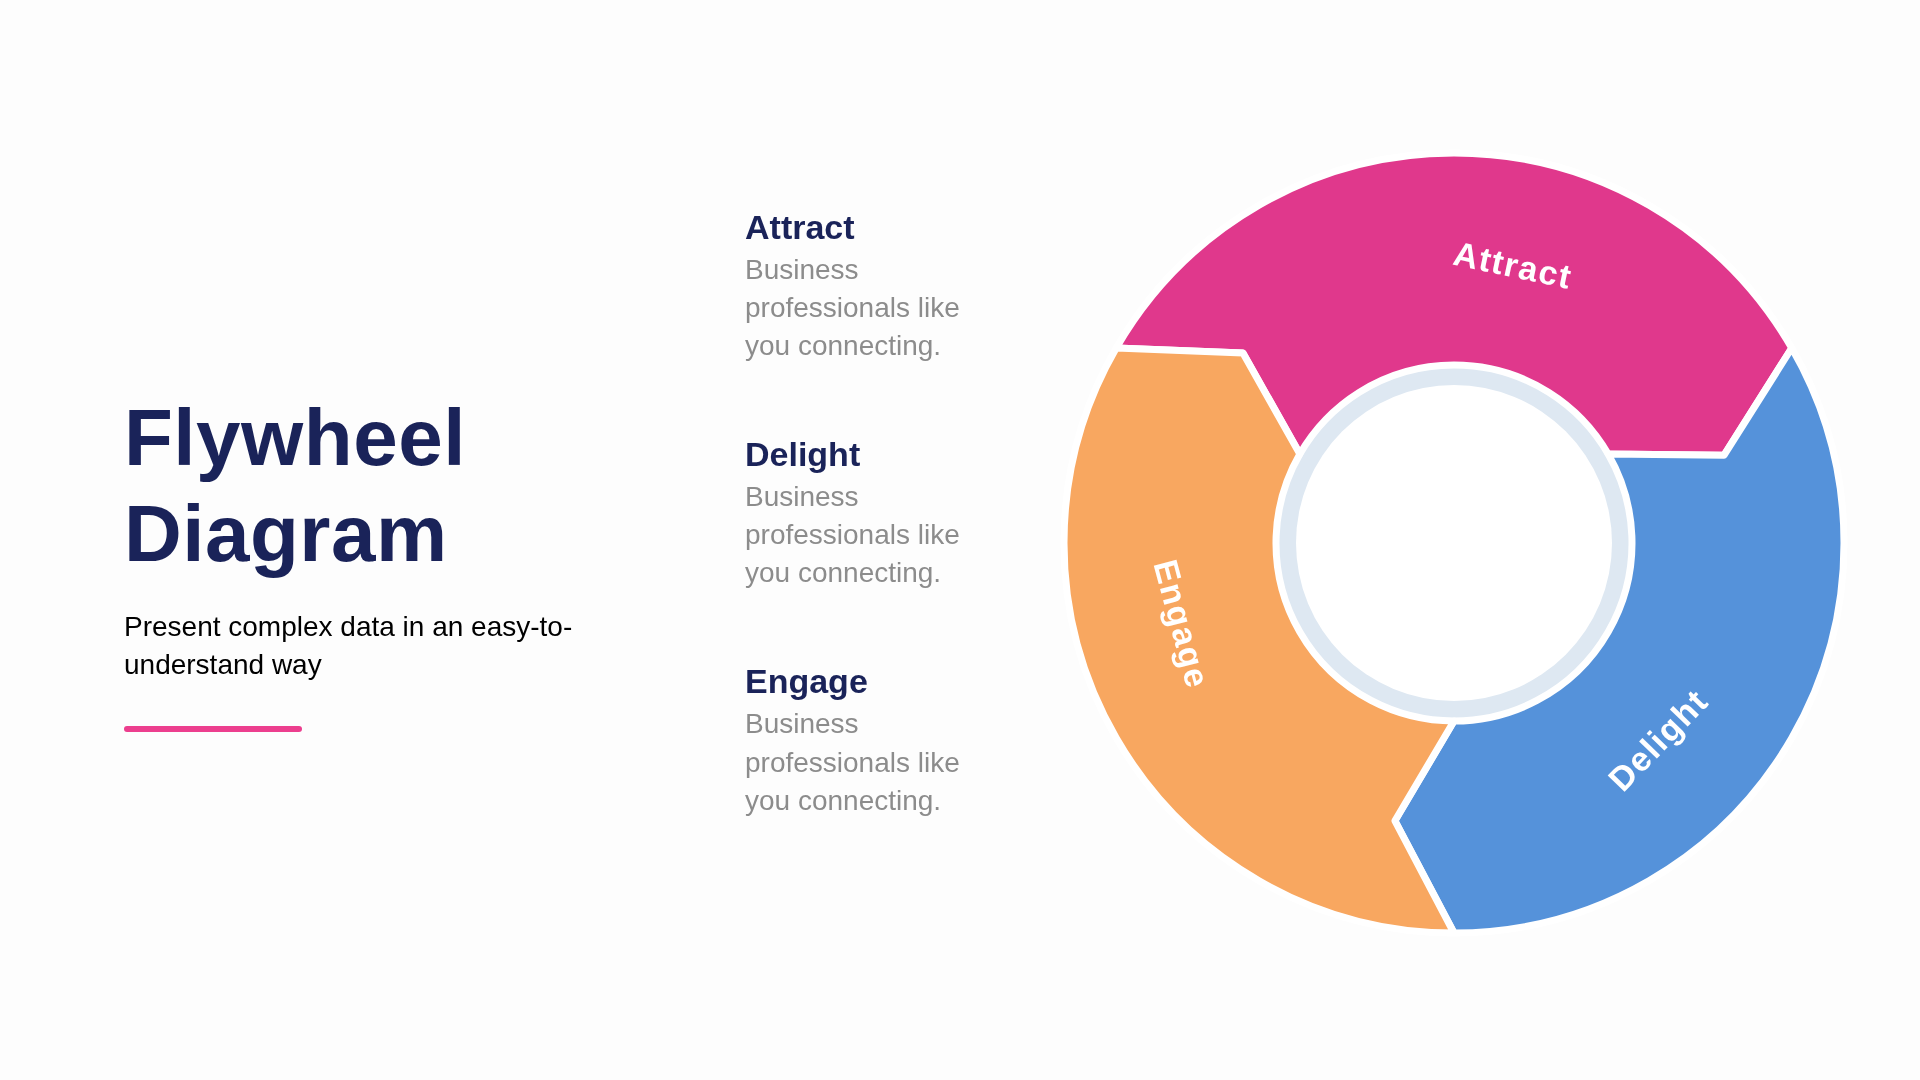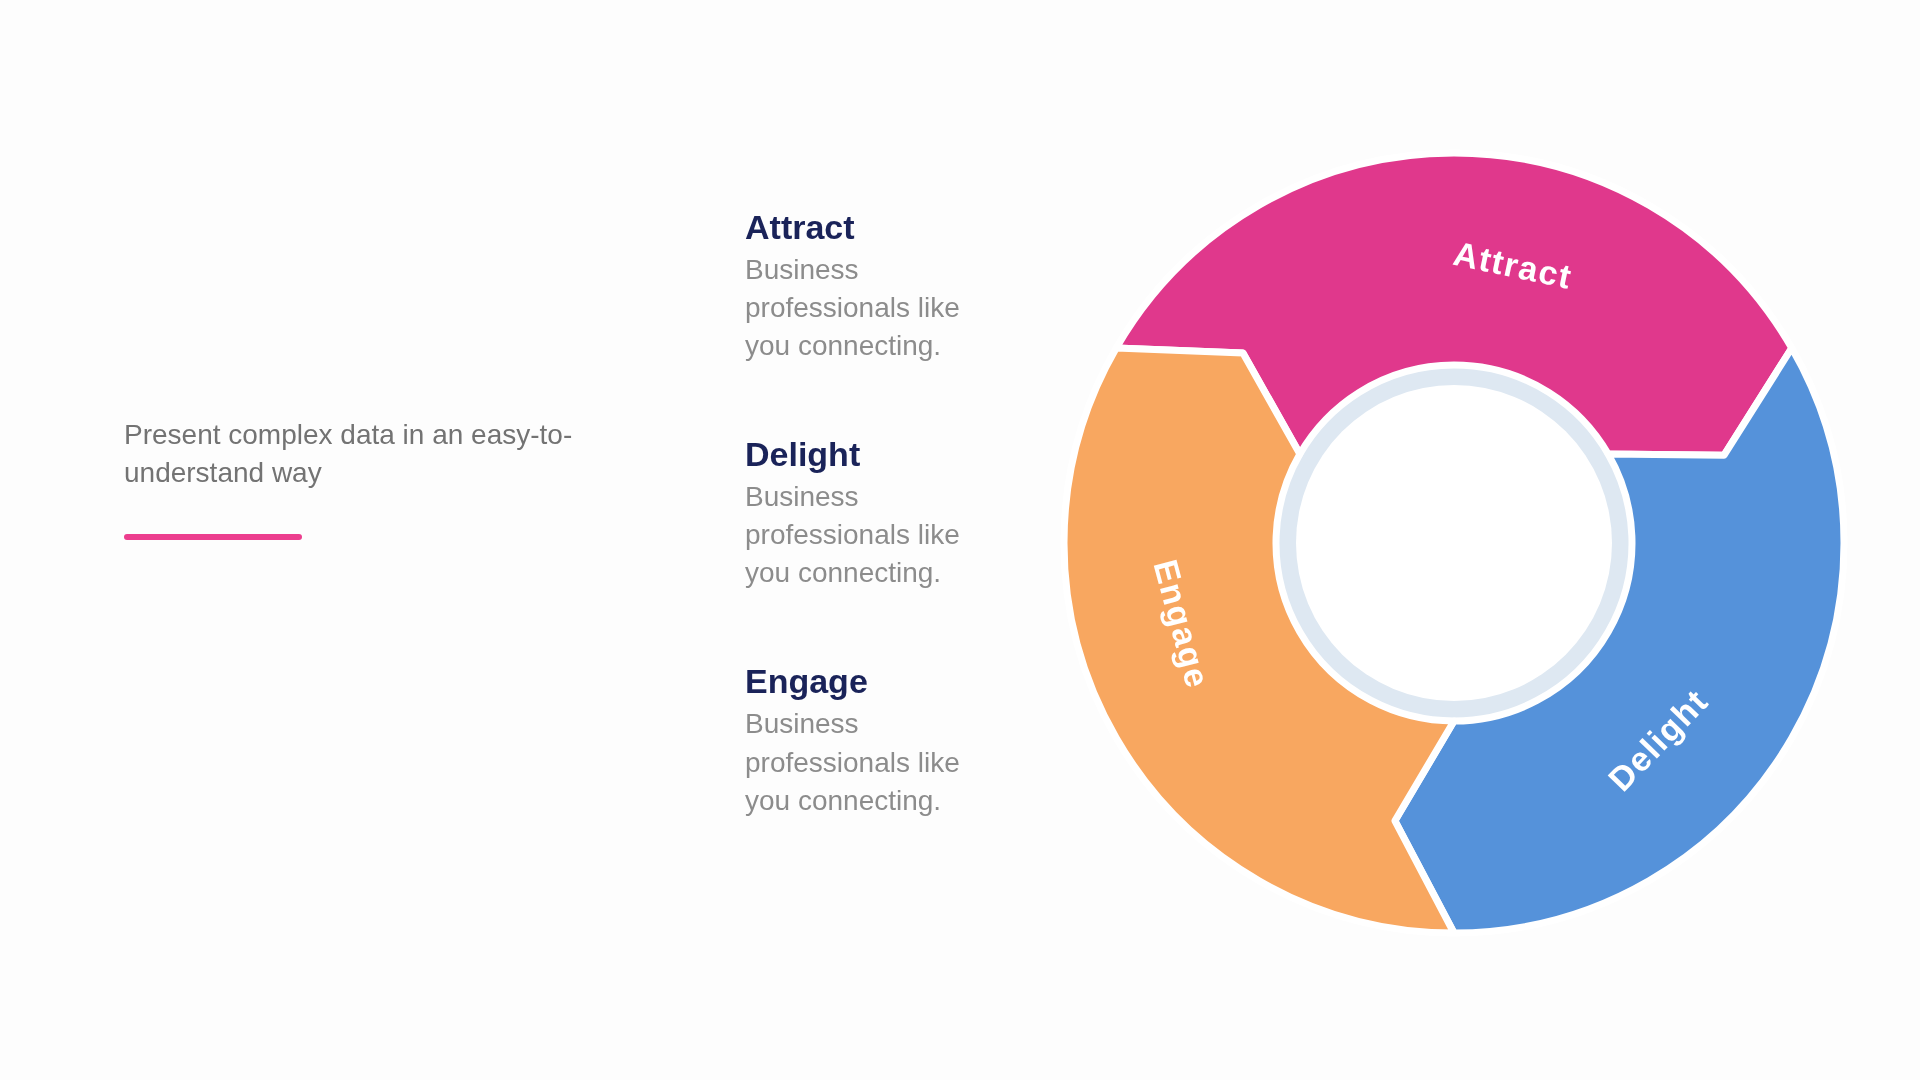--- a/index.html
+++ b/index.html
@@ -18,21 +18,21 @@
     line-height: 1.2;
     font-weight: 800;
     color: #1A2359;
     letter-spacing: 0.5px;
   }
   .subtitle {
     margin-top: 26px;
     width: 465px;
     font-size: 28px;
     line-height: 1.36;
-    color: #737373;
+    color: #000000;
   }
   .accent-rule {
     margin-top: 42px;
     width: 178px;
     height: 6px;
     border-radius: 3px;
     background: #EC3E8E;
   }
 
   
@@ -71,20 +71,21 @@
     font-weight: 700;
     letter-spacing: 1.5px;
     text-anchor: middle;
     dominant-baseline: central;
   }
 </style>
 </head>
 <body style="background: rgb(253, 253, 253);">
 
 <section class="intro">
+  <h1 class="title"><span>Flywheel</span><br><span>Diagram</span></h1>
   <p class="subtitle">Present complex data in an easy-to-understand way</p>
   <div class="accent-rule" style="background: rgb(236, 62, 142);"></div>
 </section>
 
 <section class="legend">
   <div class="legend-item">
     <h2>Attract</h2>
     <p>Business professionals like you connecting.</p>
   </div>
   <div class="legend-item">

